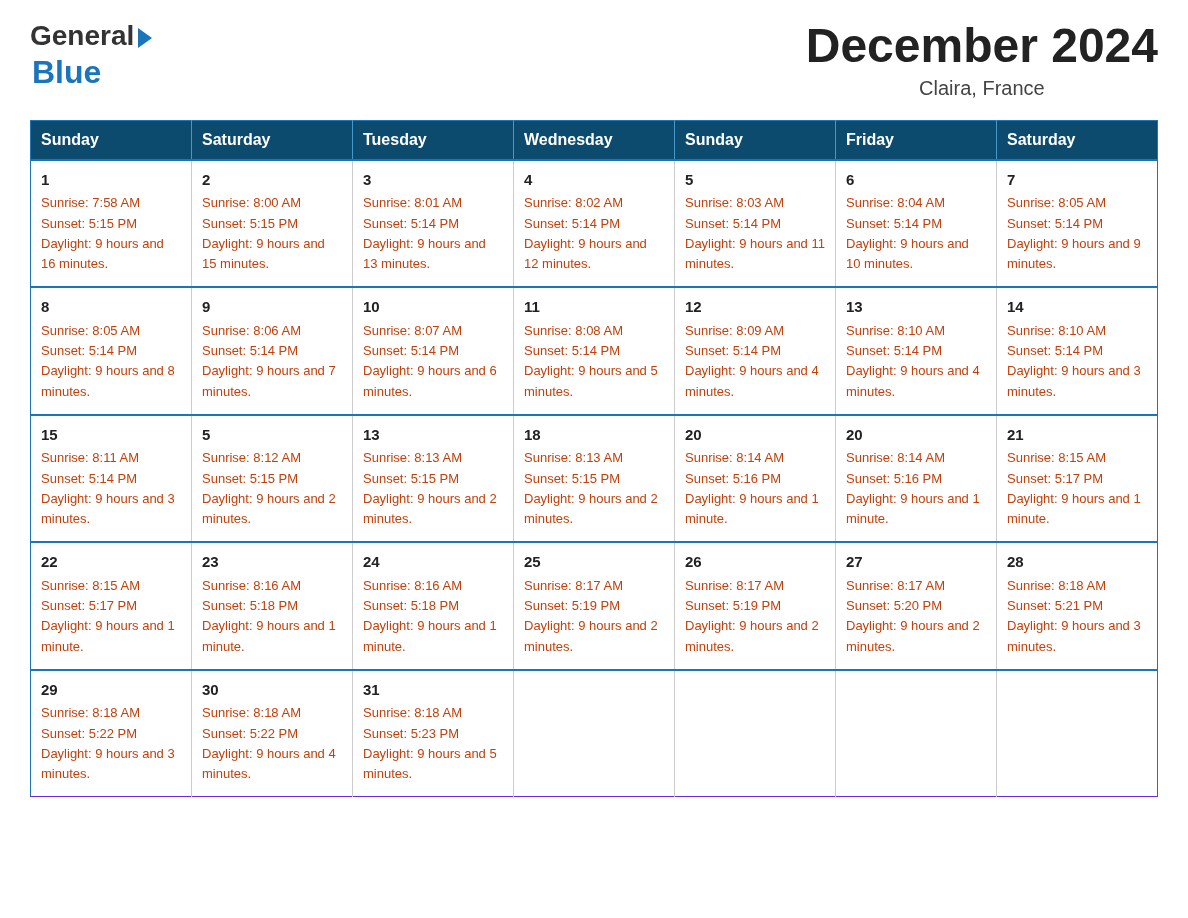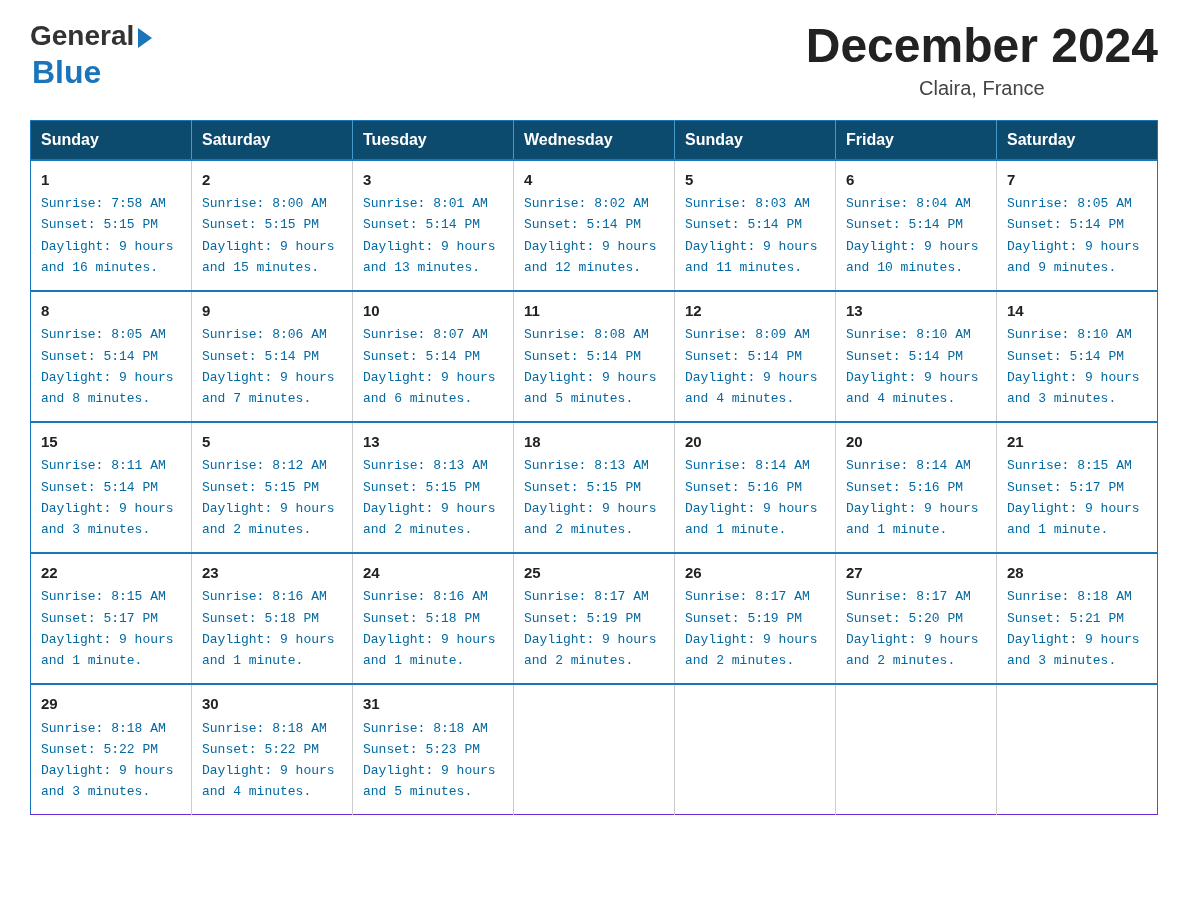--- a/index.html
+++ b/index.html
@@ -96,23 +96,22 @@
       border-right: none;
     }
     .day-num {
       font-size: 15px;
       font-weight: bold;
       display: block;
       margin-bottom: 2px;
     }
     .day-info {
       font-size: 13px;
-      color: #0369a1;
+      color: #c2410c;
       line-height: 1.55;
-      font-family: Liberation Mono, monospace;
     }
     tbody tr:last-child {
       border-bottom: 1px solid #6d28d9;
     }
   </style>
 </head>
 <body>
 
 <div class="header">
   <div class="logo">

